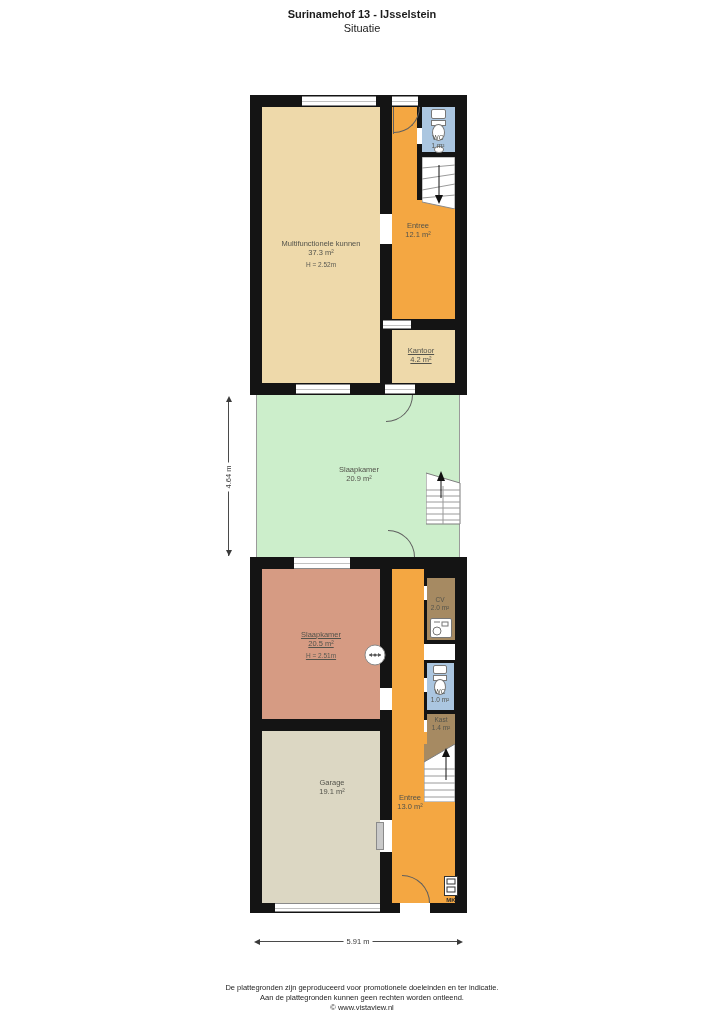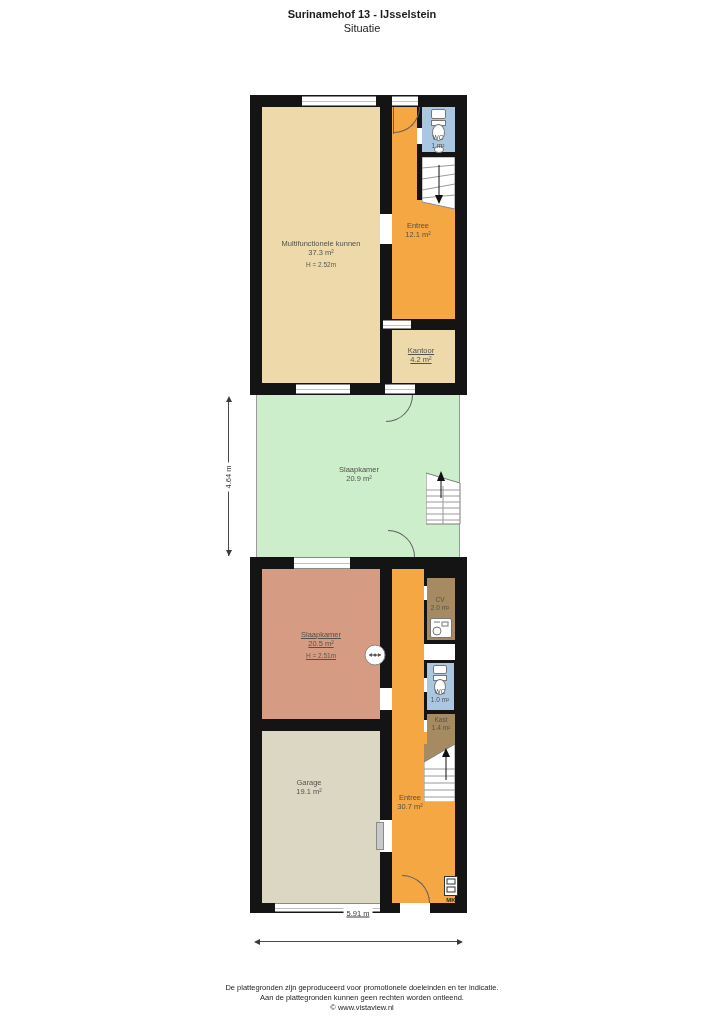--- a/index.html
+++ b/index.html
@@ -202,35 +202,35 @@
     <div>1.0 m²</div>
   </div>
 
   <div class="room-label small" style="left:441px;top:716px;">
     <div>Kast</div>
     <div>1.4 m²</div>
   </div>
 
   <div class="room-label" style="left:410px;top:793px;">
     <div>Entree</div>
-    <div>30.7 m²</div>
-  </div>
-
-  <div class="room-label" style="left:309px;top:778px;">
+    <div>13.0 m²</div>
+  </div>
+
+  <div class="room-label" style="left:332px;top:778px;">
     <div>Garage</div>
     <div>19.1 m²</div>
   </div>
 
   <div class="dim-line-v" style="left:228px;top:398px;height:158px;"></div>
   <div class="tri tri-up" style="left:226px;top:396px;"></div>
   <div class="tri tri-down" style="left:226px;top:550px;"></div>
   <div class="dim-label" style="left:228px;top:477px;transform:translate(-50%,-50%) rotate(-90deg);">4.64 m</div>
 
   <div class="dim-line-h" style="left:256px;top:941px;width:205px;"></div>
   <div class="tri tri-left" style="left:254px;top:939px;"></div>
   <div class="tri tri-right" style="left:457px;top:939px;"></div>
-  <div class="dim-label" style="left:358px;top:913px;transform:translate(-50%,-50%);text-decoration:underline;">5.91 m</div>
+  <div class="dim-label" style="left:358px;top:941px;transform:translate(-50%,-50%);">5.91 m</div>
 
 </div>
 
 <div class="abs footer" style="top:983px;">De plattegronden zijn geproduceerd voor promotionele doeleinden en ter indicatie.</div>
 <div class="abs footer" style="top:993px;">Aan de plattegronden kunnen geen rechten worden ontleend.</div>
 <div class="abs footer" style="top:1003px;">© www.vistaview.nl</div>
 
 </body></html>

